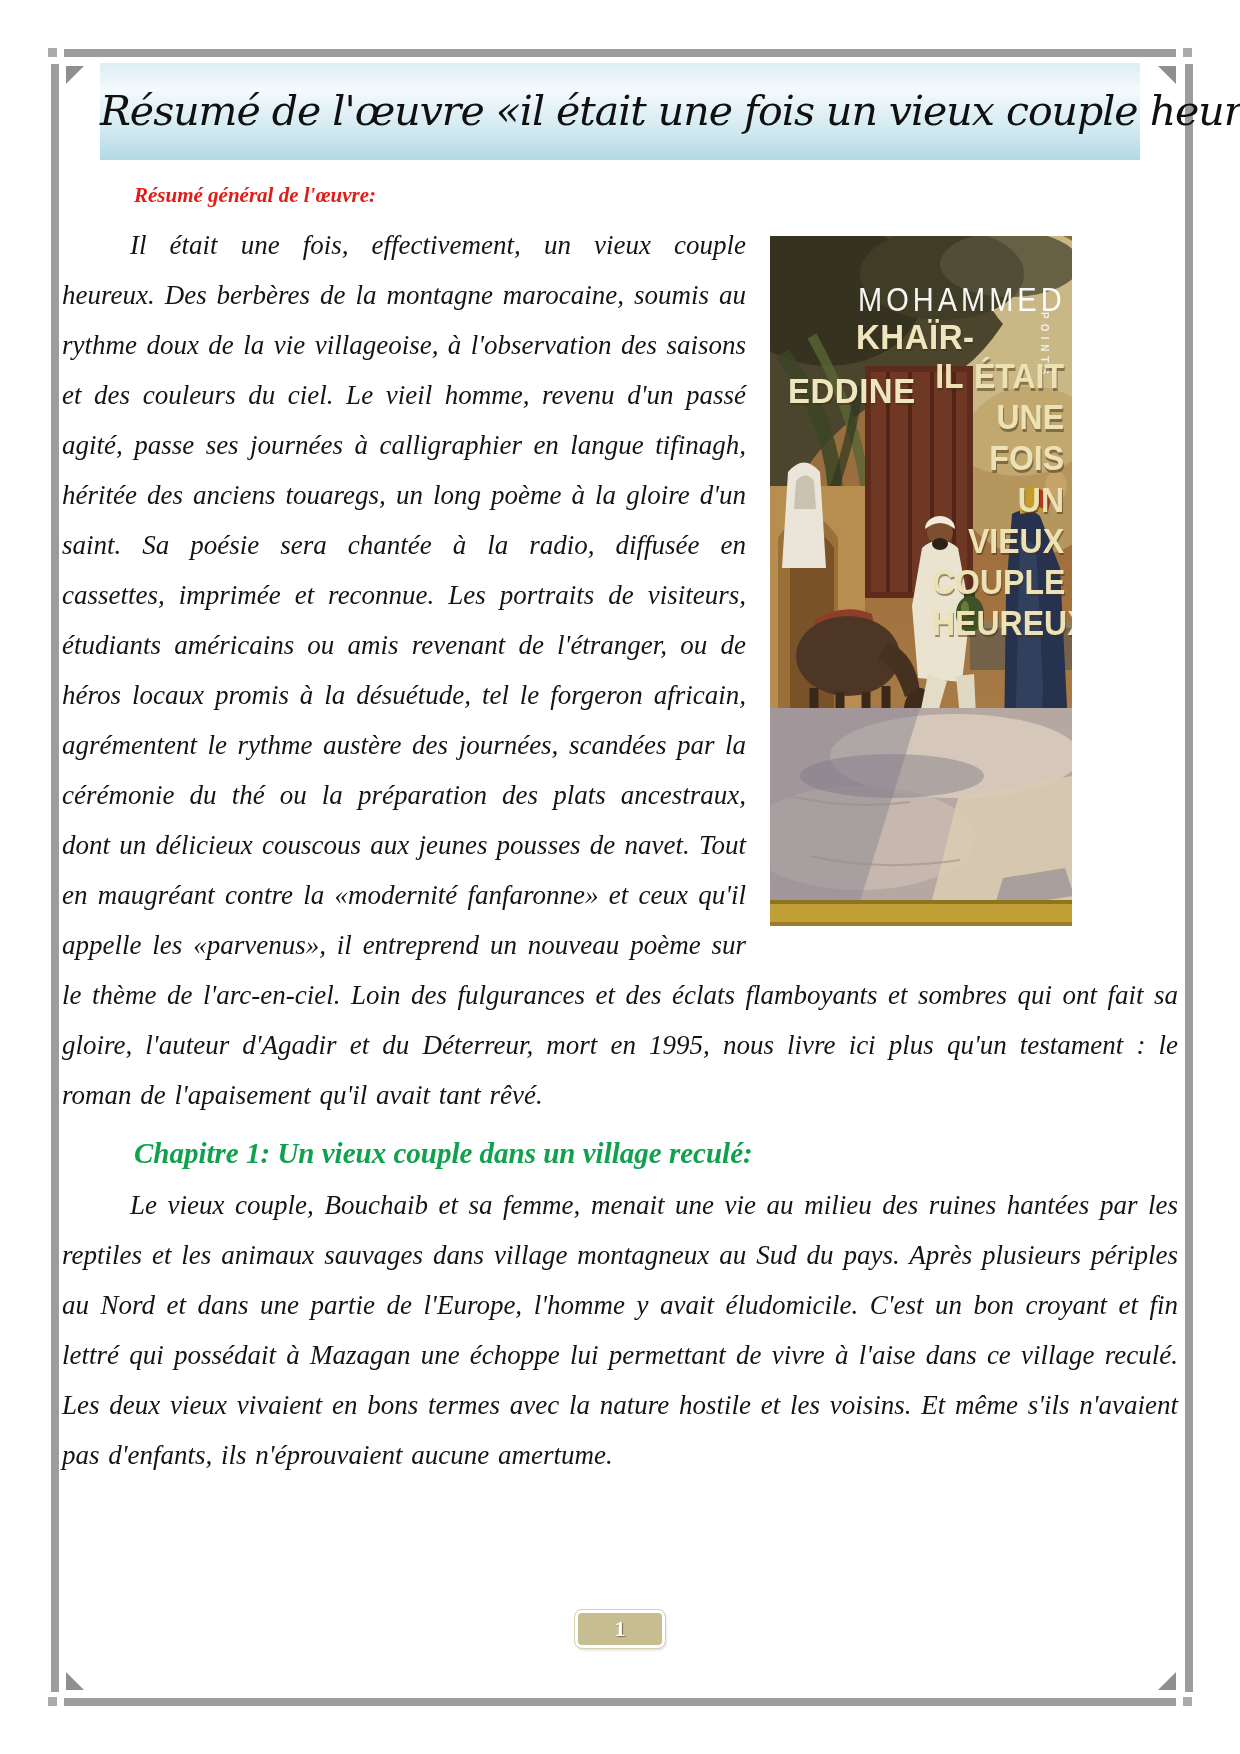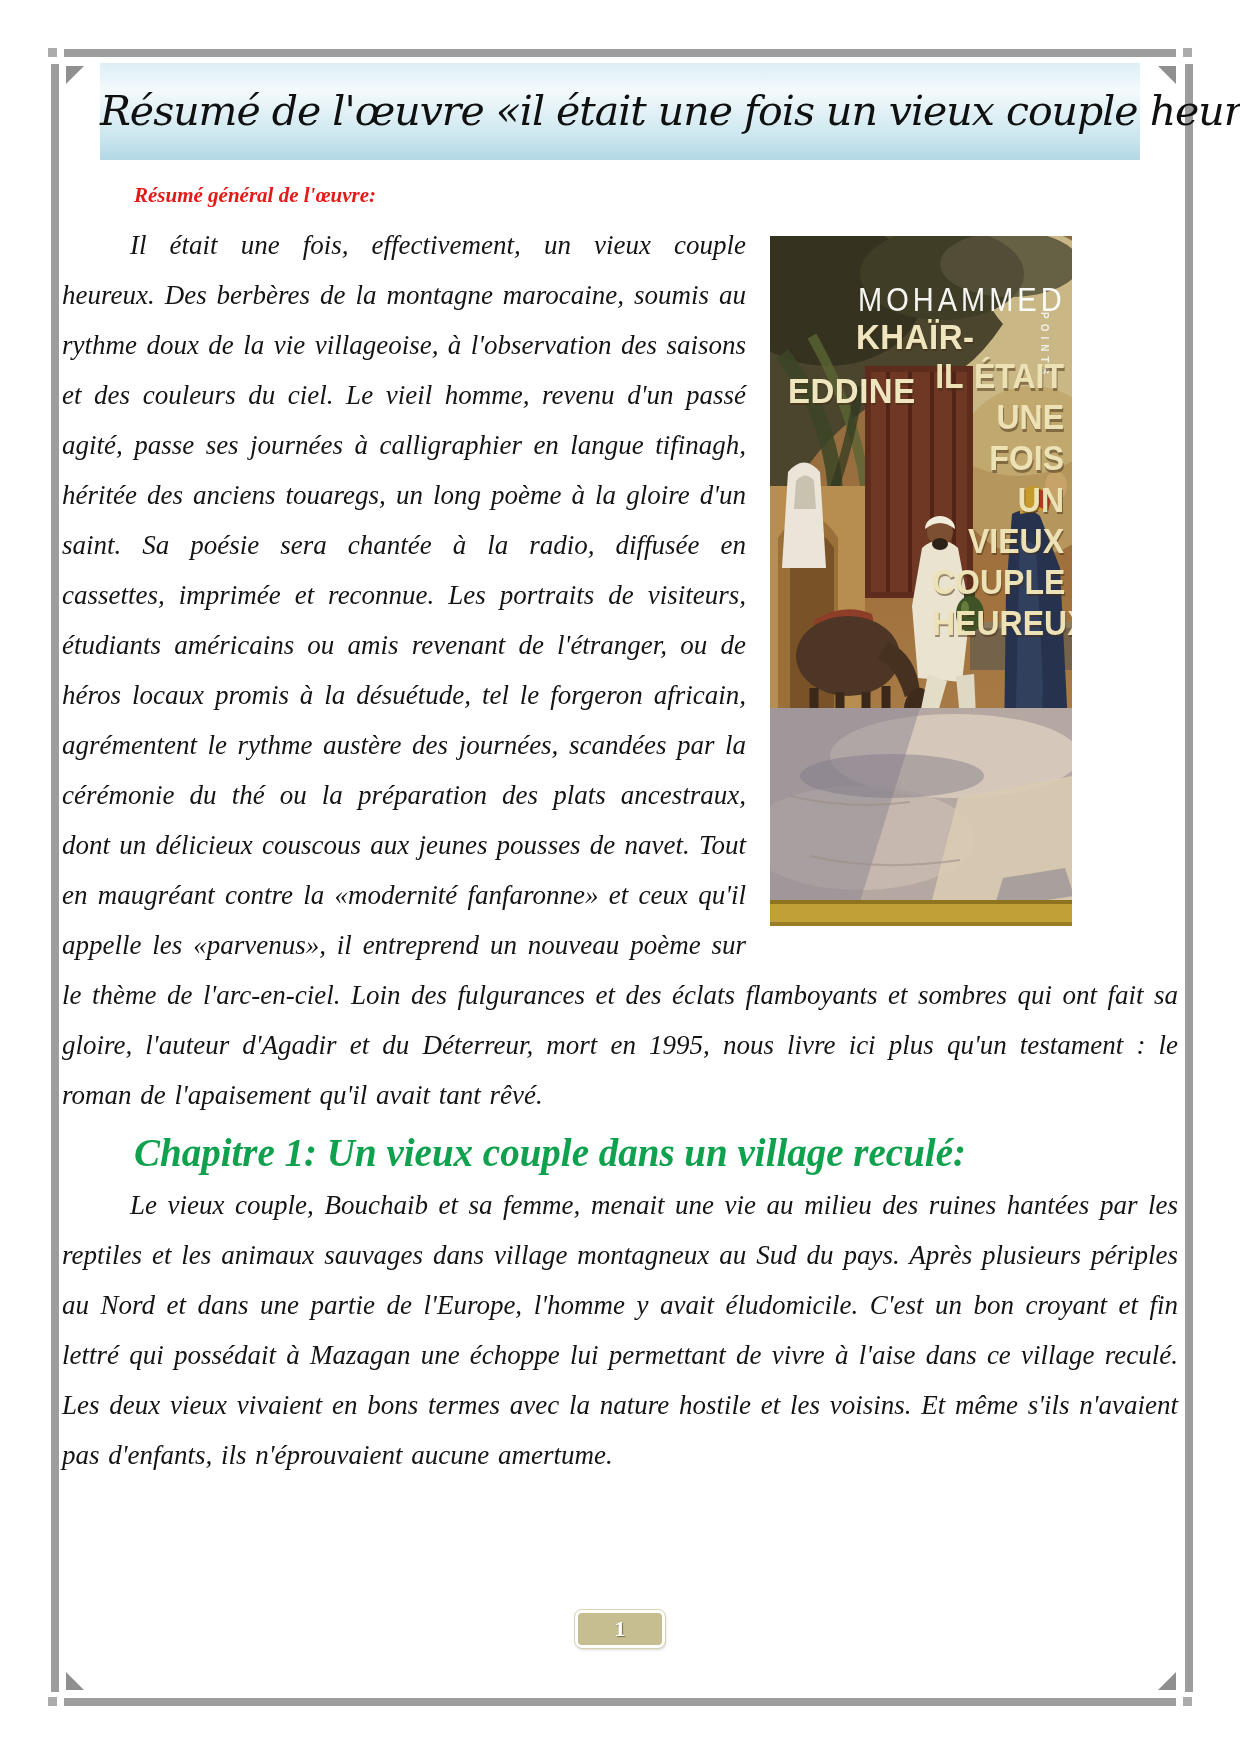--- a/index.html
+++ b/index.html
@@ -25,21 +25,21 @@
   .content{position:absolute;left:62px;top:63px;width:1116px;}
 
   .banner{margin-left:38px;width:1040px;height:97px;
           background:linear-gradient(180deg,#dceef5 0%,#f4fafc 28%,#cfe8f0 72%,#b3d8e5 100%);}
   .banner h1{margin:0;font-family:"DejaVu Serif",serif;font-style:italic;font-weight:500;
              font-size:41px;line-height:97px;text-align:center;color:#101010;
              letter-spacing:-1px;white-space:nowrap;}
 
   .h-red{font-style:italic;font-weight:bold;font-size:21px;line-height:38px;color:#e31b17;margin:16px 0 6px 72px;}
   .h-red2{margin-top:16px;}
-  .h-green{font-style:italic;font-weight:bold;font-size:39px;line-height:38px;color:#0fa14d;margin:14px 0 8px 72px;}
+  .h-green{font-style:italic;font-weight:bold;font-size:29px;line-height:38px;color:#0fa14d;margin:14px 0 8px 72px;}
 
   .para{margin:0;font-style:italic;font-size:27px;line-height:50px;color:#141414;
         text-align:justify;text-indent:68px;word-spacing:2px;}
 
   
   .book-cover{float:right;width:302px;height:690px;margin:16px 106px 12px 24px;
               position:relative;overflow:hidden;box-shadow:0 0 0 1px #b9ac90 inset;}
   .book-cover svg{position:absolute;left:0;top:0;width:100%;height:100%;display:block;}
   .cov-txt{position:absolute;font-family:"Liberation Sans",sans-serif;font-style:normal;}
   .cov-author1{left:20px;top:36px;font-size:29px;font-weight:400;letter-spacing:4px;

